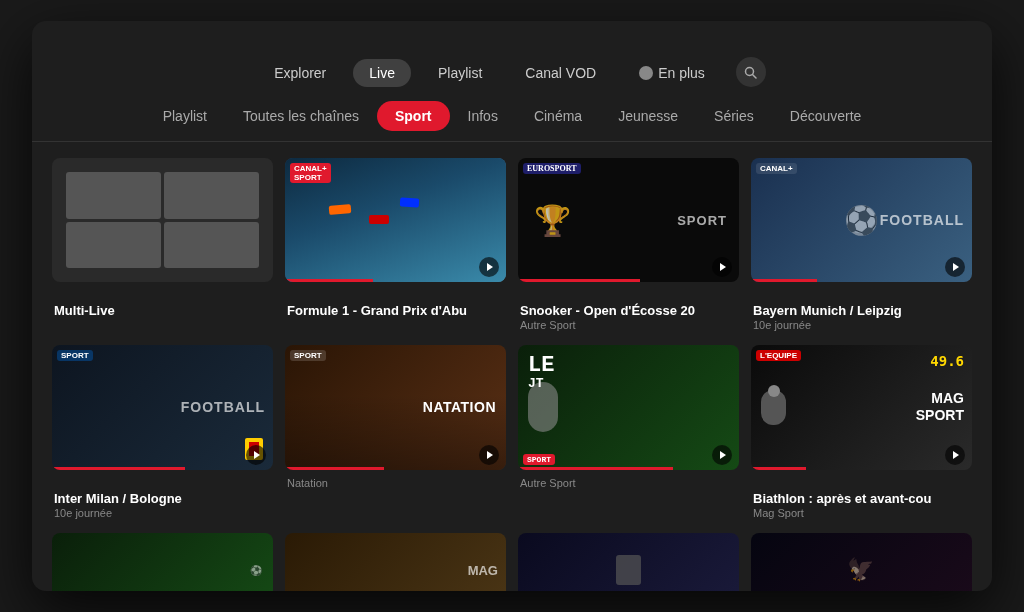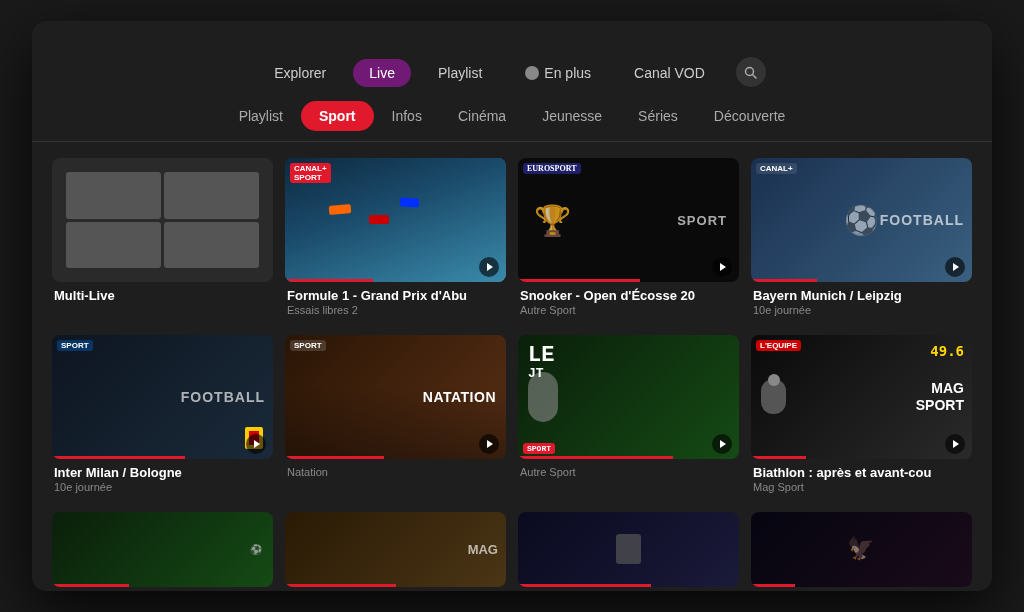--- a/index.html
+++ b/index.html
@@ -34,21 +34,21 @@
       padding: 6px 16px;
       border-radius: 20px;
       font-size: 14px;
       font-weight: 500;
       cursor: pointer;
       color: #ccc;
       background: transparent;
       border: none;
     }
     .nav-pill.active {
-      background: #701a75;
+      background: #404040;
       color: #fff;
       margin-top: 24px;
     }
     .nav-search {
       width: 30px;
       height: 30px;
       border-radius: 50%;
       background: #333;
       display: flex;
       align-items: center;
@@ -116,20 +116,21 @@
     .card-info {
       padding: 6px 2px 2px;
     }
     .card-title {
       font-size: 13px;
       font-weight: 600;
       color: #fff;
       white-space: nowrap;
       overflow: hidden;
       text-overflow: ellipsis;
+      margin-top: 15px;
     }
     .card-subtitle {
       font-size: 11px;
       color: #888;
       margin-top: 1px;
     }
     .play-indicator {
       position: absolute;
       bottom: 5px;
       right: 7px;
@@ -261,35 +262,36 @@
   </style>
 </head>
 <body>
 
 <div class="app-window">
 
   <div class="top-nav">
     <button class="nav-pill">Explorer</button>
     <button class="nav-pill active">Live</button>
     <button class="nav-pill">Playlist</button>
+    <button class="nav-pill">Canal VOD</button>
     <button class="nav-pill en-plus">
       <span class="globe-icon"></span>
       <span>En plus</span>
     </button>
-    <button class="nav-pill">Canal VOD</button>
     <div class="nav-search">
       <svg width="13" height="13" viewBox="0 0 13 13">
         <circle cx="5.5" cy="5.5" r="4" stroke="#aaa" stroke-width="1.5" fill="none"></circle>
         <line x1="8.5" y1="8.5" x2="12" y2="12" stroke="#aaa" stroke-width="1.5" stroke-linecap="round"></line>
       </svg>
     </div>
   </div>
 
   <div class="category-nav">
     <button class="cat-item">Playlist</button>
+    <button class="cat-item">Toutes les chaînes</button>
     <button class="cat-item active">Sport</button>
     <button class="cat-item">Infos</button>
     <button class="cat-item">Cinéma</button>
     <button class="cat-item">Jeunesse</button>
     <button class="cat-item">Séries</button>
     <button class="cat-item">Découverte</button>
   </div>
 
   <div class="content-grid">
 
@@ -314,21 +316,20 @@
           <div style="position:absolute;top:38%;left:20%;width:22px;height:9px;background:#ff6600;border-radius:2px;transform:rotate(-5deg);"></div>
           <div style="position:absolute;top:46%;left:38%;width:20px;height:9px;background:#cc0000;border-radius:2px;"></div>
           <div style="position:absolute;top:32%;left:52%;width:19px;height:9px;background:#002fff;border-radius:2px;transform:rotate(3deg);"></div>
         </div>
         <div class="channel-badge" style="background:#e0192d;font-size:8px;">CANAL+<br>SPORT</div>
         <div class="play-indicator"></div>
         <div class="live-bar"></div>
       </div>
       <div class="card-info">
         <div class="card-title">Formule 1 - Grand Prix d'Abu</div>
-        <div class="card-subtitle">Essais libres 2</div>
       </div>
     </div>
 
     <div class="card">
       <div class="card-thumb thumb-snooker" style="background:#0a0a0a;">
         <div style="position:absolute;width:100%;height:100%;display:flex;align-items:center;justify-content:flex-start;padding-left:16px;">
           <span style="font-size:30px;opacity:0.75;">🏆</span>
         </div>
         <div style="position:absolute;right:12px;top:50%;transform:translateY(-50%);font-size:13px;font-weight:800;color:rgba(255,255,255,0.65);letter-spacing:1px;">SPORT</div>
         <div class="channel-badge" style="background:rgba(50,50,200,0.5);font-size:8px;font-family:Liberation Serif, serif;">EUROSPORT</div>

